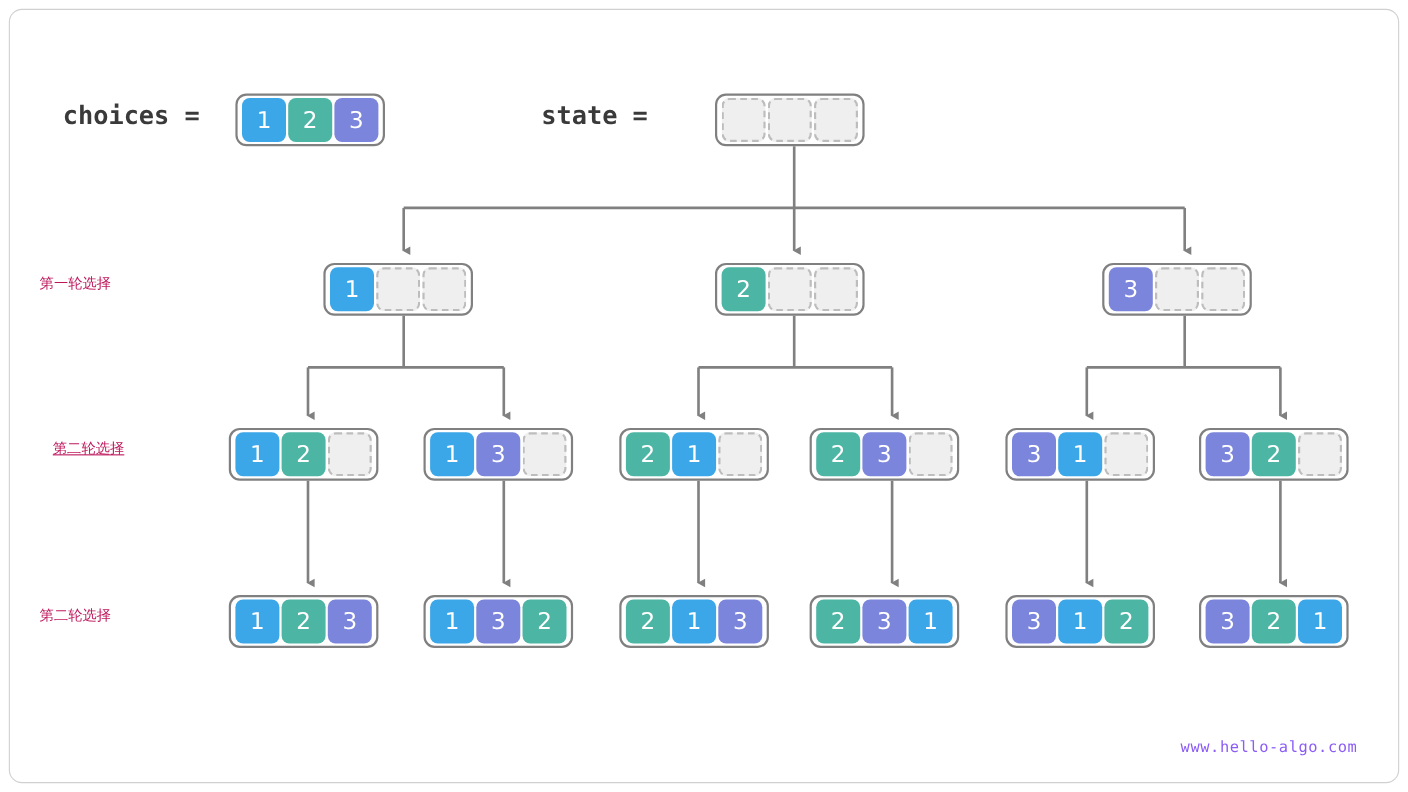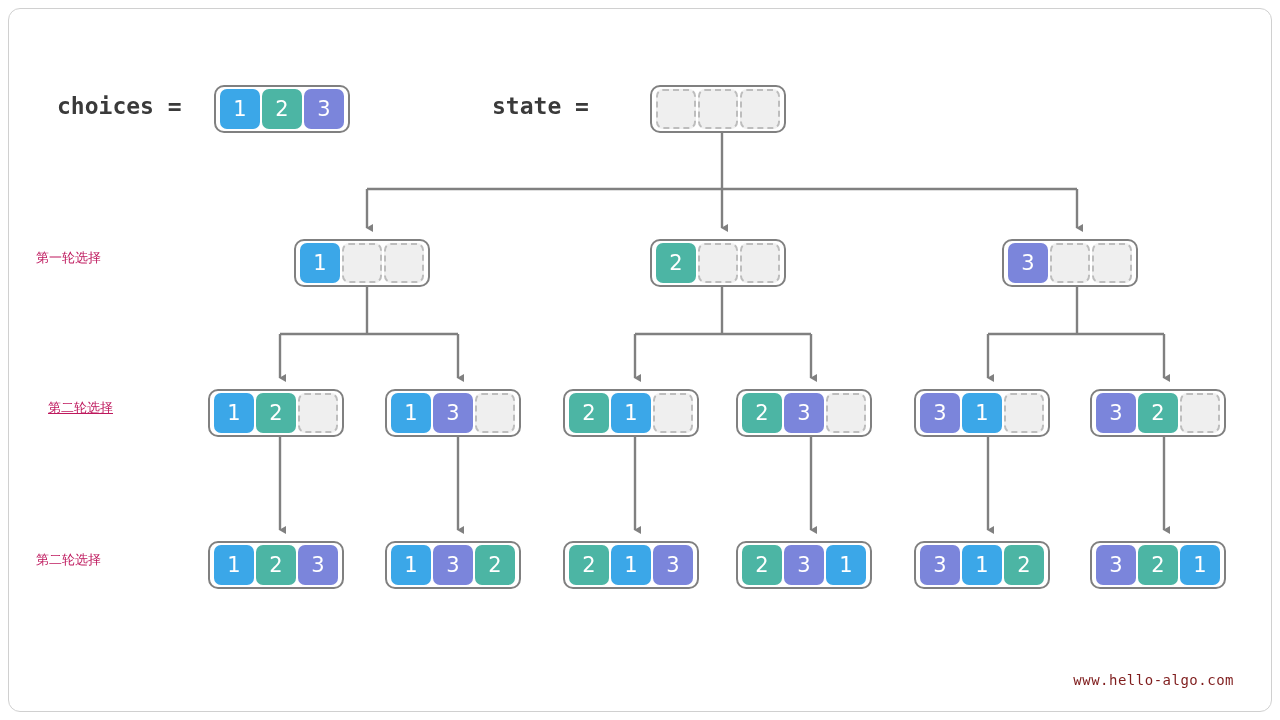--- a/index.html
+++ b/index.html
@@ -81,21 +81,21 @@
     font-size: 13px;
     color: #be185d;
     white-space: nowrap;
   }
   .watermark {
     position: absolute;
     right: 46px;
     bottom: 32px;
     font-family: "DejaVu Sans Mono", monospace;
     font-size: 14px;
-    color: #7f1d1d;
+    color: #8b5cf6;
     letter-spacing: 0.5px;
   }
   svg.links {
     position: absolute;
     left: 0;
     top: 0;
     width: 1280px;
     height: 720px;
     pointer-events: none;
   }

